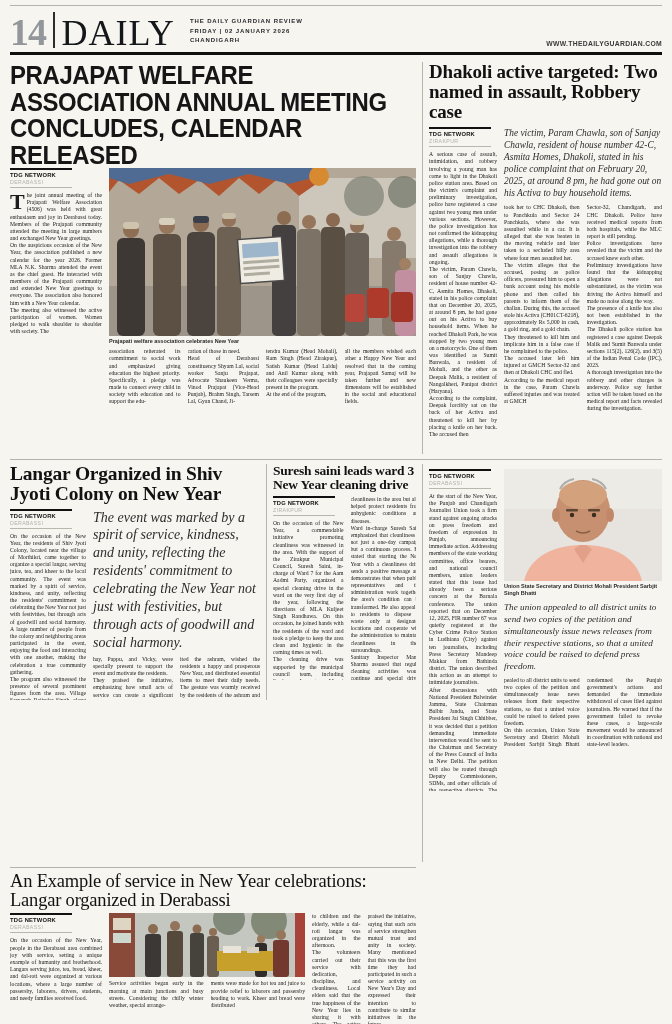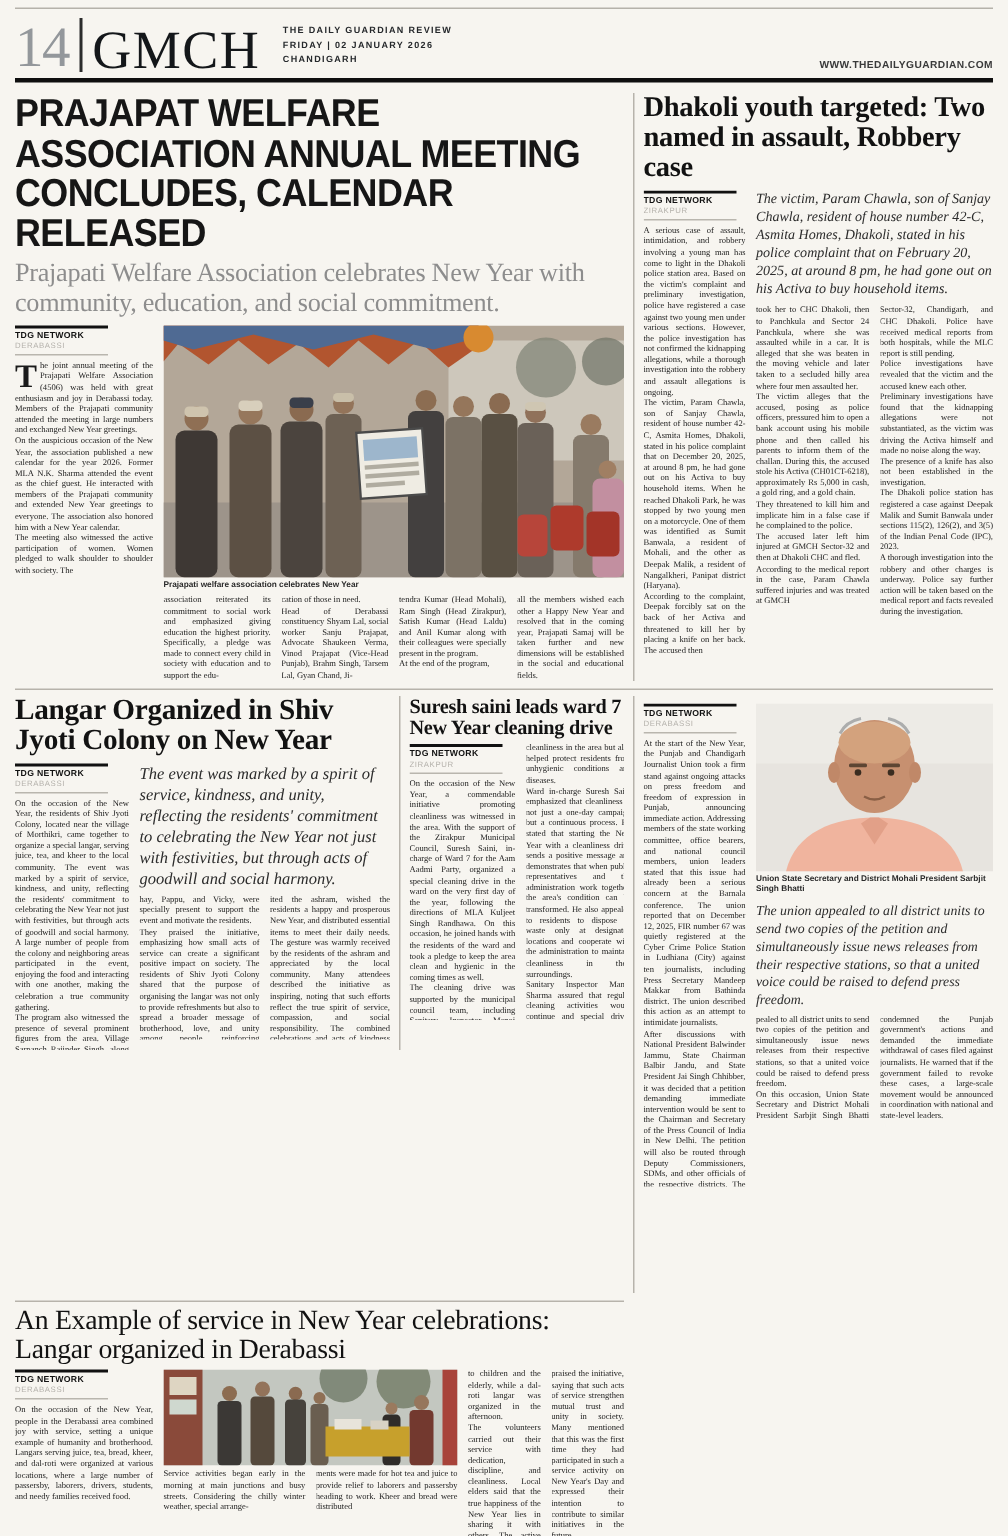--- a/index.html
+++ b/index.html
@@ -1,21 +1,21 @@
 <!DOCTYPE html>
 <html><head>
 <meta charset="utf-8">
 <style>
   html,body{margin:0;padding:0;background:#e9e7e2;}
   .page{position:relative;box-sizing:border-box;width:672px;height:1024px;margin:0 auto;
         padding:5px 10px 8px;background:#f7f5f0;font-family:"Liberation Serif",serif;color:#1b1b1b;overflow:hidden;}
   .topline{border-top:1px solid #b5b2aa;}
   
   .hdr{display:flex;align-items:flex-end;gap:7px;padding:6px 0 3px;}
-  .pgno{font-size:38px;line-height:.82;font-weight:400;color:#93979b;letter-spacing:-1px;}
+  .pgno{font-size:38px;line-height:.82;font-weight:700;color:#93979b;letter-spacing:-1px;}
   .hdr-vr{width:1.5px;height:36px;background:#2c2c2c;}
   .section-name{font-size:36px;line-height:.8;letter-spacing:1px;color:#14171a;}
   .tagline{font-family:"Liberation Sans",sans-serif;font-size:6px;font-weight:700;letter-spacing:.9px;
            color:#26292c;line-height:1.6;margin-left:8px;padding-bottom:2px;}
   .web{margin-left:auto;font-family:"Liberation Sans",sans-serif;font-size:6.8px;font-weight:700;
        color:#3a3a3a;letter-spacing:.3px;align-self:flex-end;padding-bottom:1px;}
   .thickrule{border-bottom:3.5px solid #0f0f0f;margin:1px 0 7px;}
   
   .byl{width:62px;border-top:2.5px solid #111;padding-top:2px;margin-bottom:4px;font-family:"Liberation Sans",sans-serif;}
   .byl .net{font-size:5.8px;font-weight:700;letter-spacing:.2px;color:#111;}
@@ -80,35 +80,34 @@
 </style>
 </head>
 <body>
 
 <div class="page">
   <div class="topline"></div>
 
   <div class="hdr">
     <div class="pgno">14</div>
     <div class="hdr-vr"></div>
-    <div class="section-name">GMCH</div>
+    <div class="section-name">DAILY</div>
     <div class="tagline">
       <div>THE DAILY GUARDIAN REVIEW</div>
       <div>FRIDAY | 02 JANUARY 2026</div>
       <div>CHANDIGARH</div>
     </div>
     <div class="web">WWW.THEDAILYGUARDIAN.COM</div>
   </div>
   <div class="thickrule"></div>
 
   <div class="band-top">
 
     <div class="left-zone">
       <div class="lead-hl">PRAJAPAT WELFARE ASSOCIATION ANNUAL MEETING CONCLUDES, CALENDAR RELEASED</div>
-      <div class="lead-sub">Prajapati Welfare Association celebrates New Year with community, education, and social commitment.</div>
       <div class="lead-body">
         <div class="lead-c1">
           <div class="byl">
             <div class="net">TDG NETWORK</div>
             <div class="loc">DERABASSI</div>
           </div>
           <div class="txt" style="height:252px;"><span class="dc">T</span><span>he joint annual meeting of the Prajapati Welfare Association (4506) was held with great enthusiasm and joy in Derabassi today. Members of the Prajapati community attended the meeting in large numbers and exchanged New Year greetings.
 On the auspicious occasion of the New Year, the association published a new calendar for the year 2026. Former MLA N.K. Sharma attended the event as the chief guest. He interacted with members of the Prajapati community and extended New Year greetings to everyone. The association also honored him with a New Year calendar.
 The meeting also witnessed the active participation of women. Women pledged to walk shoulder to shoulder with society. The</span></div>
         </div>
@@ -191,21 +190,21 @@
 At the end of the program,</div>
             <div class="txt">all the members wished each other a Happy New Year and resolved that in the coming year, Prajapati Samaj will be taken further and new dimensions will be established in the social and educational fields.</div>
           </div>
         </div>
       </div>
     </div>
 
     <div class="vdiv"></div>
 
     <div class="right-zone">
-      <div class="serifhl dha-hl">Dhakoli youth targeted: Two named in assault, Robbery case</div>
+      <div class="serifhl dha-hl">Dhakoli active targeted: Two named in assault, Robbery case</div>
       <div class="dha-body">
         <div class="dha-c1">
           <div class="byl">
             <div class="net">TDG NETWORK</div>
             <div class="loc">ZIRAKPUR</div>
           </div>
           <div class="txt" style="height:292px;">A serious case of assault, intimidation, and robbery involving a young man has come to light in the Dhakoli police station area. Based on the victim's complaint and preliminary investigation, police have registered a case against two young men under various sections. However, the police investigation has not confirmed the kidnapping allegations, while a thorough investigation into the robbery and assault allegations is ongoing.
 The victim, Param Chawla, son of Sanjay Chawla, resident of house number 42-C, Asmita Homes, Dhakoli, stated in his police complaint that on December 20, 2025, at around 8 pm, he had gone out on his Activa to buy household items. When he reached Dhakoli Park, he was stopped by two young men on a motorcycle. One of them was identified as Sumit Banwala, a resident of Mohali, and the other as Deepak Malik, a resident of Nangalkheri, Panipat district (Haryana).
 According to the complaint, Deepak forcibly sat on the back of her Activa and threatened to kill her by placing a knife on her back. The accused then</div>
         </div>
@@ -239,34 +238,34 @@
         <div class="lan-body">
           <div class="lan-c1">
             <div class="byl">
               <div class="net">TDG NETWORK</div>
               <div class="loc">DERABASSI</div>
             </div>
             <div class="txt" style="height:168px;">On the occasion of the New Year, the residents of Shiv Jyoti Colony, located near the village of Morthikri, came together to organize a special langar, serving juice, tea, and kheer to the local community. The event was marked by a spirit of service, kindness, and unity, reflecting the residents' commitment to celebrating the New Year not just with festivities, but through acts of goodwill and social harmony. A large number of people from the colony and neighboring areas participated in the event, enjoying the food and interacting with one another, making the celebration a true community gathering.
 The program also witnessed the presence of several prominent figures from the area. Village Sarpanch Rajinder Singh, along with community leaders such as Pawan Kumar, Vinod Kashyap, Kallu Ram, Ab-</div>
           </div>
           <div class="lan-right">
-            <div class="deck" style="font-size:11px;">The event was marked by a spirit of service, kindness, and unity, reflecting the residents' commitment to celebrating the New Year not just with festivities, but through acts of goodwill and social harmony.</div>
+            <div class="deck" style="font-size:14px;">The event was marked by a spirit of service, kindness, and unity, reflecting the residents' commitment to celebrating the New Year not just with festivities, but through acts of goodwill and social harmony.</div>
             <div class="lan-cols">
               <div class="txt">hay, Pappu, and Vicky, were specially present to support the event and motivate the residents.
 They praised the initiative, emphasizing how small acts of service can create a significant positive impact on society. The residents of Shiv Jyoti Colony shared that the purpose of organising the langar was not only to provide refreshments but also to spread a broader message of brotherhood, love, and unity among people, reinforcing communal harmony in the area.
 Following the langar, the organizers extended their charitable efforts to the leprosy ashram located in Mubarkpur. They vis-</div>
               <div class="txt">ited the ashram, wished the residents a happy and prosperous New Year, and distributed essential items to meet their daily needs. The gesture was warmly received by the residents of the ashram and appreciated by the local community. Many attendees described the initiative as inspiring, noting that such efforts reflect the true spirit of service, compassion, and social responsibility. The combined celebrations and acts of kindness highlighted that the New Year could be welcomed not just with joy and festivity, but also through meaningful contributions that uplift society and promote unity.</div>
             </div>
           </div>
         </div>
       </div>
       <div class="vdiv"></div>
 
       <div class="suresh-zone">
-        <div class="serifhl sur-hl">Suresh saini leads ward 7 New Year cleaning drive</div>
+        <div class="serifhl sur-hl">Suresh saini leads ward 3 New Year cleaning drive</div>
         <div class="sur-body">
           <div class="colwrap">
             <div class="byl">
               <div class="net">TDG NETWORK</div>
               <div class="loc">ZIRAKPUR</div>
             </div>
             <div class="txt" style="height:160px;">On the occasion of the New Year, a commendable initiative promoting cleanliness was witnessed in the area. With the support of the Zirakpur Municipal Council, Suresh Saini, in-charge of Ward 7 for the Aam Aadmi Party, organized a special cleaning drive in the ward on the very first day of the year, following the directions of MLA Kuljeet Singh Randhawa. On this occasion, he joined hands with the residents of the ward and took a pledge to keep the area clean and hygienic in the coming times as well.
 The cleaning drive was supported by the municipal council team, including Sanitary Inspector Manoj Sharma, Supervisor Suraj, and their entire sanitation staff. The team carried out cleaning across the ward, covering streets, lanes, and roadside areas, while also removing long-standing garbage piles from vacant plots. This effort not only improved</div>
           </div>
           <div class="colwrap">

